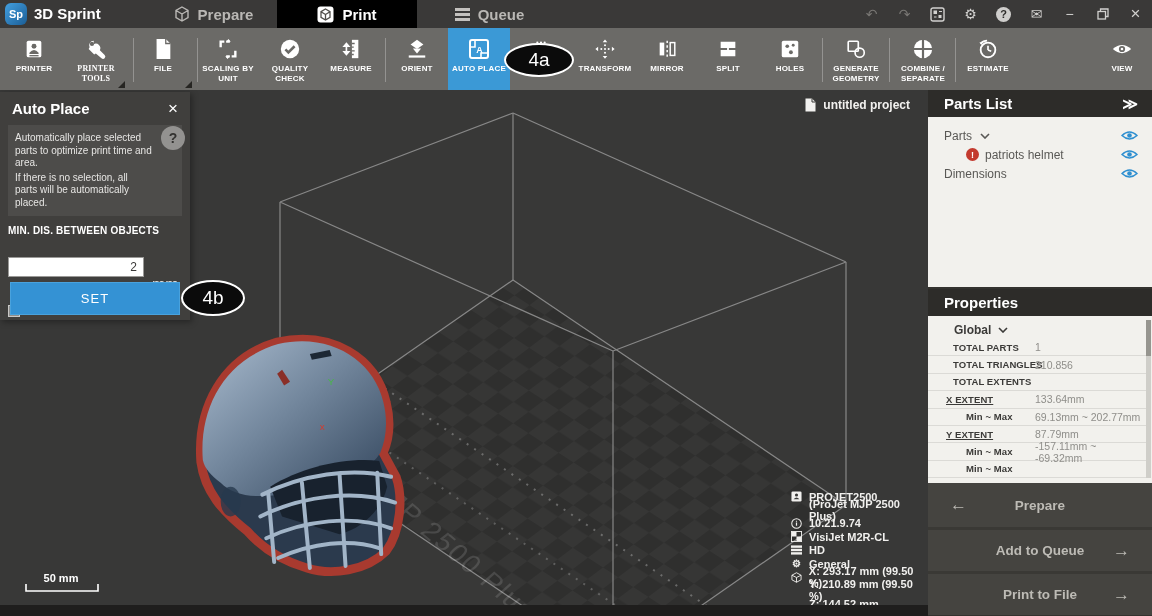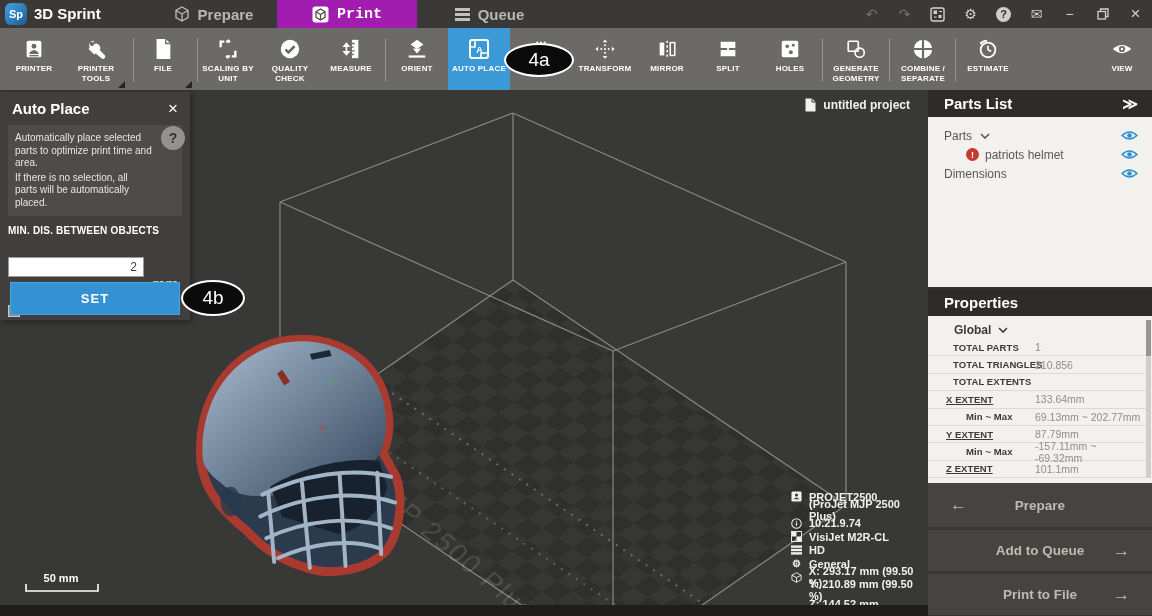--- a/index.html
+++ b/index.html
@@ -7,21 +7,21 @@
   #app { position:relative; width:1152px; height:616px; overflow:hidden; background:#383837; }
 
   
   .titlebar { position:absolute; left:0; top:0; width:1152px; height:28px; background:#3a3938; z-index:40; }
   .logo { position:absolute; left:5px; top:3px; width:22px; height:22px; border-radius:6px;
           background:linear-gradient(135deg,#43a0e0,#1b5e96); color:#fff; font-size:11px; font-weight:bold;
           display:flex; align-items:center; justify-content:center; }
   .app-title { position:absolute; left:34px; top:5px; color:#fff; font-size:15px; font-weight:bold; }
   .tab { position:absolute; top:0; height:28px; display:flex; align-items:center; justify-content:center; gap:8px;
          color:#b9b7b4; font-size:15px; font-weight:bold; cursor:pointer; }
-  .tab.active { background:#a21caf; color:#fff;font-family:Liberation Mono, monospace; }
+  .tab.active { background:#000000; color:#fff; }
   .tab-prepare { left:150px; width:127px; }
   .tab-print   { left:277px; width:140px; }
   .tab-queue   { left:417px; width:145px; }
   .hamburger span { display:block; width:15px; height:3px; background:#c3c1be; margin:2px 0; }
   .win-icons { position:absolute; right:0; top:0; height:28px; display:flex; align-items:center; }
   .win-ic { width:33px; height:28px; display:flex; align-items:center; justify-content:center;
             color:#d2d1cf; font-size:14px; cursor:pointer; }
   .win-ic.dim { color:#79777以4; color:#797774; }
   .help-circle { width:15px; height:15px; border-radius:50%; background:#cfcecc; color:#2e2d2b;
                  font-size:11px; font-weight:bold; display:flex; align-items:center; justify-content:center; }
@@ -66,21 +66,21 @@
              display:flex; align-items:center; justify-content:center; cursor:pointer; }
   .ap-minlabel { margin:9px 8px 4px 8px; color:#fff; font-size:10px; font-weight:bold; letter-spacing:.2px; }
   .ap-inputrow { display:flex; align-items:center; gap:8px; margin:0 8px; }
   .ap-input { width:136px; height:20px; border:1px solid #9a9997; background:#fff; color:#3a3938;
               font-size:12px; text-align:right; padding-right:6px; font-family:inherit; }
   .ap-unit { color:#e0dfdd; font-size:16px;margin-top:36px; }
   .ap-checkrow { display:flex; align-items:center; gap:7px; margin:10px 8px 0 8px; }
   .ap-checkbox { width:12px; height:12px; background:#8f8e8c; border:1px solid #c9c8c6; cursor:pointer; }
   .ap-checklabel { color:#ececea; font-size:12px; }
   .ap-set { position:absolute; left:10px; top:190px; width:170px; height:33px; background:#3492d4;
-            border:1px solid #49a2dd; color:#fff; font-size:13px; font-weight:bold; letter-spacing:1px;
+            border:1px solid #49a2dd; color:#fff; font-size:13px; font-weight:normal; letter-spacing:1px;
             display:flex; align-items:center; justify-content:center; cursor:pointer; }
 
   
   .bubble { position:absolute; background:#0b0b0b; border:2px solid #fff; border-radius:50%;
             color:#fff; display:flex; align-items:center; justify-content:center;
             font-size:19px; z-index:60; }
   .bubble-4a { left:504px; top:43px;  width:70px; height:34px; }
   .bubble-4b { left:181px; top:280px; width:64px; height:36px; }
 
   
@@ -189,21 +189,21 @@
         <svg width="22" height="22" viewBox="0 0 24 24">
             <rect x="4" y="3" width="16" height="18" rx="2" fill="#fff"></rect>
             <circle cx="12" cy="9" r="2.7" fill="#6b6a67"></circle>
             <path d="M7,16 q5,-6 10,0 v1.5 h-10 z" fill="#6b6a67"></path>
             <rect x="7" y="18.6" width="10" height="1.4" fill="#6b6a67"></rect>
           </svg>
       </div>
       <div class="lbl">PRINTER</div>
     </div>
 
-    <div class="tb-btn" style="left:65px;">
+    <div class="tb-btn" style="left:65px;font-family:Liberation Serif, serif;">
       <div class="ic">
         <svg width="22" height="22" viewBox="0 0 24 24">
             <path d="M9.5,3 a5,5 0 0 0 -4.5,7.2 L4,12 l6,6 1.8,-1 L18,22 a2.4,2.4 0 0 0 3.4,-3.4 L16.2,13.4 a5,5 0 0 0 -6.7,-6.7 Z" fill="#fff"></path>
             <circle cx="7.6" cy="6.5" r="2.3" fill="#6b6a67"></circle>
           </svg>
       </div>
       <div class="lbl">PRINTER TOOLS</div>
       <div class="corner"></div>
     </div>
 
@@ -635,24 +635,20 @@
           <span class="pv">69.13mm ~ 202.77mm</span>
         </div>
       <div class="prop-row ind2">
           <span class="pl">Y EXTENT</span>
           <span class="pv">87.79mm</span>
         </div>
       <div class="prop-row ind3">
           <span class="pl">Min ~ Max</span>
           <span class="pv">-157.11mm ~ -69.32mm</span>
         </div>
-      <div class="prop-row ind2">
-          <span class="pl">Z EXTENT</span>
-          <span class="pv">101.1mm</span>
-        </div>
       <div class="prop-row ind3">
           <span class="pl">Min ~ Max</span>
           <span class="pv"></span>
         </div>
       <div class="props-scroll">
           <div class="props-thumb evthumb"></div>
         </div>
     </div>
 
     <div class="actions">

